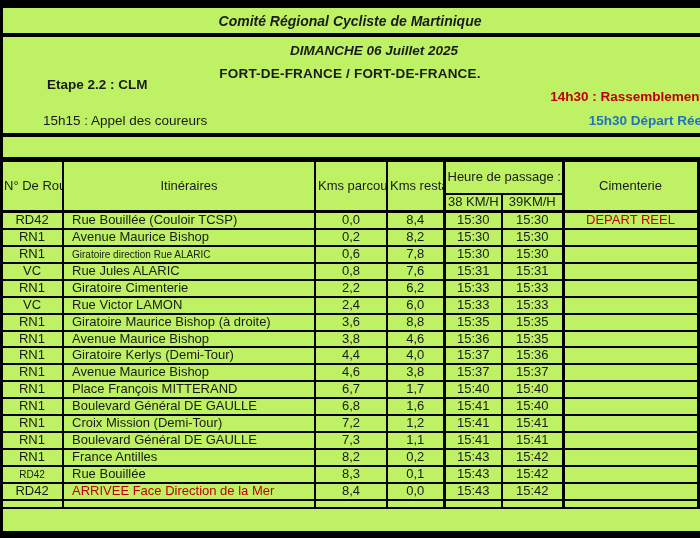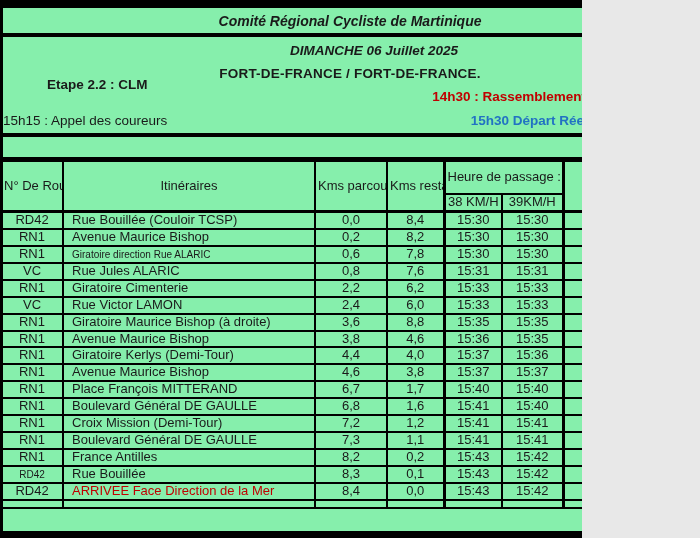--- a/index.html
+++ b/index.html
@@ -1,20 +1,20 @@
 <!DOCTYPE html>
 <html><head>
 <meta charset="utf-8">
 <style>
   * { margin:0; padding:0; box-sizing:border-box; }
   html,body { background:#e8e8e8; }
   .page {
     position:relative;
-    width:582px; height:538px;
-    background:#86efac;
+    width:700px; height:538px;
+    background:#bef264;
     overflow:hidden;
     font-family:"Liberation Sans", sans-serif;
     color:#1a1a1a;
   }
   .bar { position:absolute; background:#000; }
   .bar-top    { left:0; top:0;   width:700px; height:8px; }
   .bar-div1   { left:0; top:33px; width:700px; height:4px; }
   .bar-div2   { left:0; top:133px; width:700px; height:4px; }
   .bar-div3   { left:0; top:157px; width:700px; height:3px; }
   .bar-bottom { left:0; top:531px; width:700px; height:7px; }
@@ -30,21 +30,21 @@
     display:flex; align-items:center; justify-content:center;
     font-size:13.5px; font-weight:bold;
   }
   .line-date  { top:41px; font-style:italic;padding-left:48px; }
   .line-place { top:64px; letter-spacing:0.2px; }
 
   .left-text  { position:absolute; left:3px; height:18px; line-height:18px; font-size:13.5px; }
   .right-text { position:absolute; height:18px; line-height:18px; font-size:13.5px; font-weight:bold; white-space:nowrap; }
   .stage-left { top:76px; font-weight:bold;margin-left:44px; }
   .stage-right{ top:88px; right:-4px; color:#C00000; }
-  .call-left  { top:112px; font-weight:normal; }
+  .call-left  { top:112px; font-weight:normal;padding-left:40px; }
   .call-right { top:112px; right:-2px; color:#2272C3; }
 
   .parcours-band {
     position:absolute; left:0; top:137px; width:697px; height:20px;
     display:flex; align-items:center; justify-content:center;
     font-size:14px; font-weight:bold;
   }
 
   table.parcours {
     position:absolute; left:0; top:160px; width:697px;
@@ -120,21 +120,21 @@
       <tr class="h1">
         <th rowspan="2">N° De
 Route</th>
         <th rowspan="2">Itinéraires</th>
         <th rowspan="2">Kms
 parcourus</th>
         <th rowspan="2">Kms
 restants</th>
         <th colspan="2">Heure de passage
 : Moyenne</th>
-        <th rowspan="2">Martinique</th>
+        <th rowspan="2">Cimenterie</th>
       </tr>
       <tr class="h2">
         <th>38 KM/H</th>
         <th>39KM/H</th>
       </tr>
     </thead>
     <tbody>
         <tr>
           <td class="c-route">RD42</td>
           <td class="c-it">Rue Bouillée (Couloir TCSP)</td>

